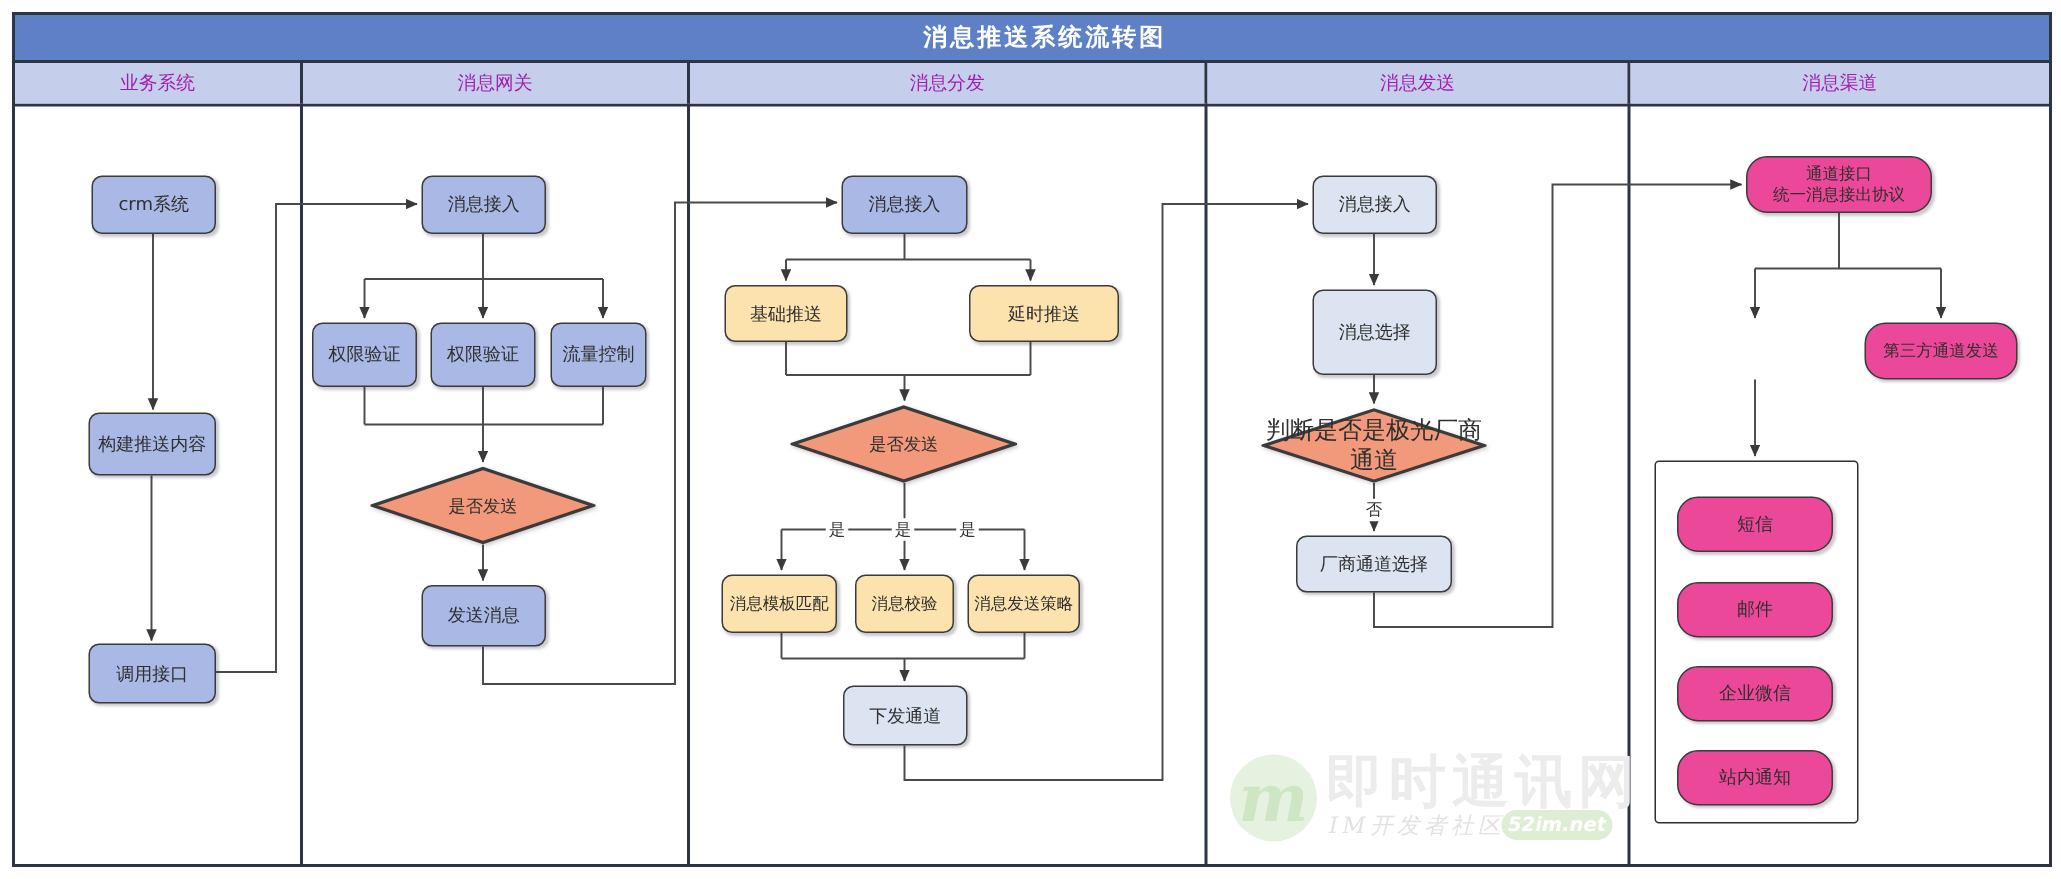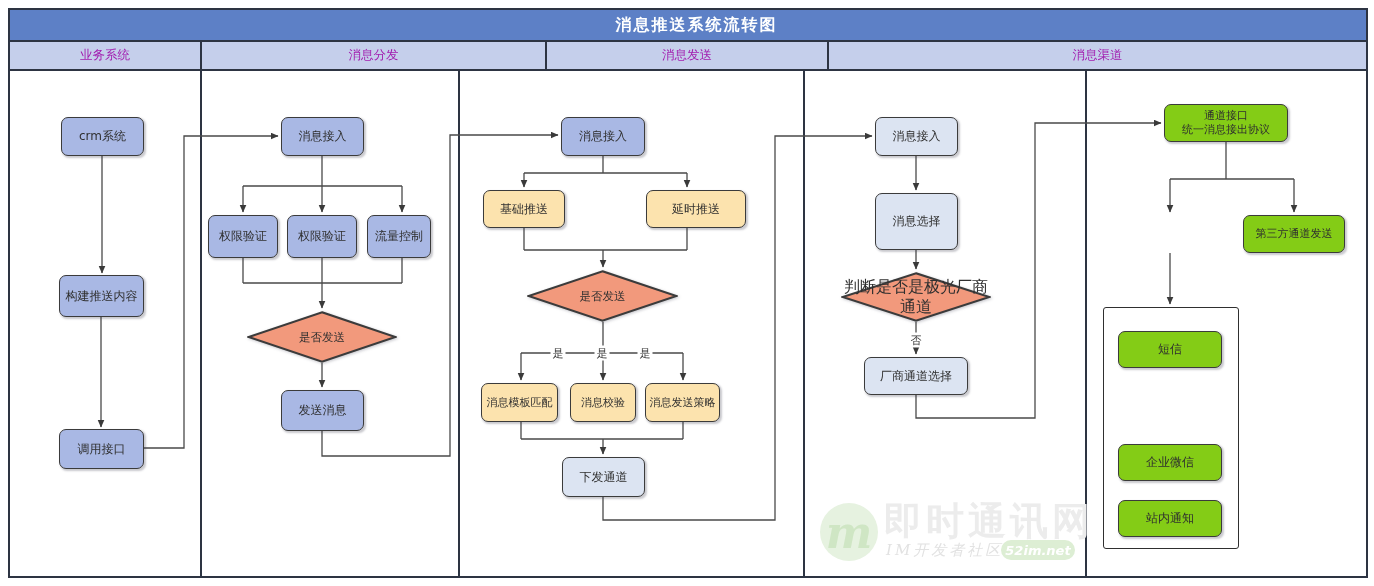--- a/index.html
+++ b/index.html
@@ -29,21 +29,21 @@
   .node{
     position:absolute;box-sizing:border-box;z-index:3;
     border:1.4px solid #3b3b3b;border-radius:7px;
     display:flex;align-items:center;justify-content:center;text-align:center;
     font-size:12px;color:#2f2f2f;line-height:1.25;
     box-shadow:1.5px 1.5px 2px rgba(60,60,80,.28);
   }
   .blue{background:var(--node-blue,#a9b8e4);}
   .lightblue{background:var(--node-light-blue,#dce4f2);}
   .yellow{background:var(--node-yellow,#fce3ae);}
-  .white{background:#84cc16;}
+  .white{background:#ec4899;border-radius:14px;}
   .group-box{border-radius:3px;box-shadow:none;border:1.4px solid #2f2f2f;background:#fff;}
   .two-line{flex-direction:column;font-size:11px;}
   .sm{font-size:11px;}
   .diamond{border:none;background:transparent;box-shadow:none;}
   .diamond svg{position:absolute;left:0;top:0;width:100%;height:100%;
     filter:drop-shadow(1.5px 1.5px 1.5px rgba(60,60,80,.3));}
   .diamond polygon{fill:var(--decision-orange,#f2997c);stroke:#3b3b3b;stroke-width:1.6;}
   .diamond .dlabel{position:relative;z-index:1;font-size:11.5px;}
   
   svg.edges{position:absolute;left:0;top:0;z-index:2;}
@@ -75,20 +75,21 @@
 </style>
 </head>
 <body>
 
 <div id="canvas">
 
   <div class="frame">
     <div class="titlebar">消息推送系统流转图</div>
     <div class="lane-headers">
       <div class="lane-header lh1">业务系统</div>
+      <div class="lane-header lh2">消息网关</div>
       <div class="lane-header lh3">消息分发</div>
       <div class="lane-header lh4">消息发送</div>
       <div class="lane-header lh5">消息渠道</div>
     </div>
     <div class="divider" style="left:190px"></div>
     <div class="divider" style="left:448px"></div>
     <div class="divider" style="left:793px"></div>
     <div class="divider" style="left:1075px"></div>
   </div>
 
@@ -178,20 +179,21 @@
   </div>
   <div class="node lightblue" style="left:864px;top:357px;width:104px;height:38px">厂商通道选择</div>
 
   <div class="node white two-line" style="left:1164px;top:104px;width:124px;height:38px">
     <span>通道接口</span>
     <span>统一消息接出协议</span>
   </div>
   <div class="node white sm" style="left:1243px;top:215px;width:102px;height:38px">第三方通道发送</div>
   <div class="node group-box" style="left:1103px;top:307px;width:136px;height:242px"></div>
   <div class="node white" style="left:1118px;top:331px;width:104px;height:37px">短信</div>
+  <div class="node white" style="left:1118px;top:388px;width:104px;height:37px">邮件</div>
   <div class="node white" style="left:1118px;top:444px;width:104px;height:37px">企业微信</div>
   <div class="node white" style="left:1118px;top:500px;width:104px;height:37px">站内通知</div>
 
   <span class="edge-label" style="left:558px;top:353px">是</span>
   <span class="edge-label" style="left:602px;top:353px">是</span>
   <span class="edge-label" style="left:645px;top:353px">是</span>
   <span class="edge-label" style="left:916px;top:340px">否</span>
 
 </div>
 

